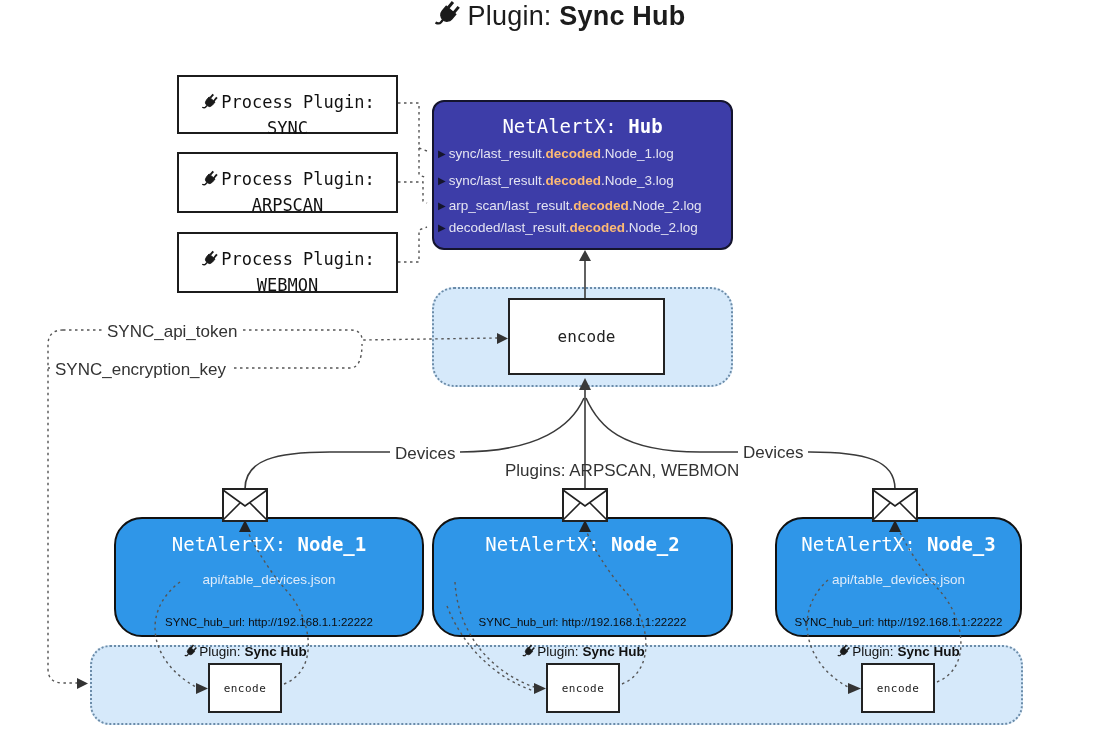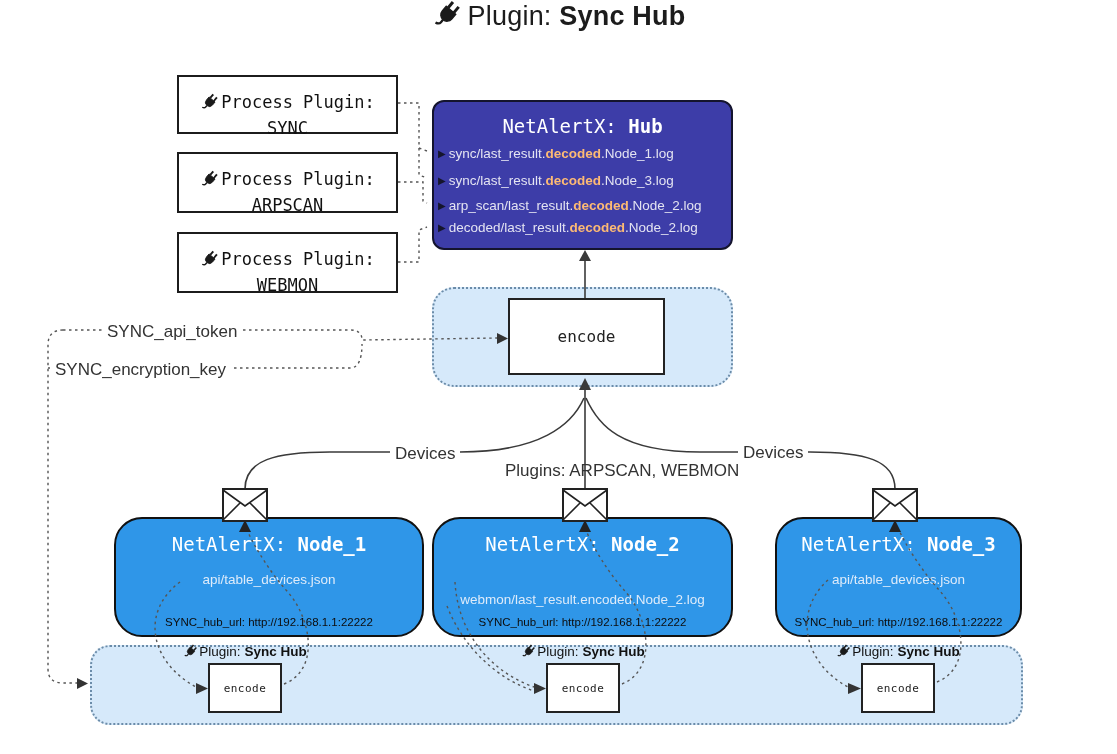--- a/index.html
+++ b/index.html
@@ -150,21 +150,20 @@
   <div class="edge-label white-bg" style="left:738px; top:443px;">Devices</div>
   <div class="edge-label" style="left:505px; top:461px;">Plugins: ARPSCAN, WEBMON</div>
 
   <div class="node" id="node-1">
     <div class="node-title mono"><span>NetAlertX: </span><b>Node_1</b></div>
     <div class="node-file" style="top:52px">api/table_devices.json</div>
     <div class="node-url">SYNC_hub_url: http://192.168.1.1:22222</div>
   </div>
   <div class="node" id="node-2">
     <div class="node-title mono"><span>NetAlertX: </span><b>Node_2</b></div>
-    <div class="node-file" style="top:72px">webmon/last_result.encoded.Node_2.log</div>
     <div class="node-url">SYNC_hub_url: http://192.168.1.1:22222</div>
   </div>
   <div class="node" id="node-3">
     <div class="node-title mono"><span>NetAlertX: </span><b>Node_3</b></div>
     <div class="node-file" style="top:52px">api/table_devices.json</div>
     <div class="node-url">SYNC_hub_url: http://192.168.1.1:22222</div>
   </div>
 
   <svg class="envelope" style="left:222px; top:488px;" width="46" height="34" viewBox="0 0 46 34">
     <rect x="1" y="1" width="44" height="32" fill="#fff" stroke="#222" stroke-width="2"></rect>

